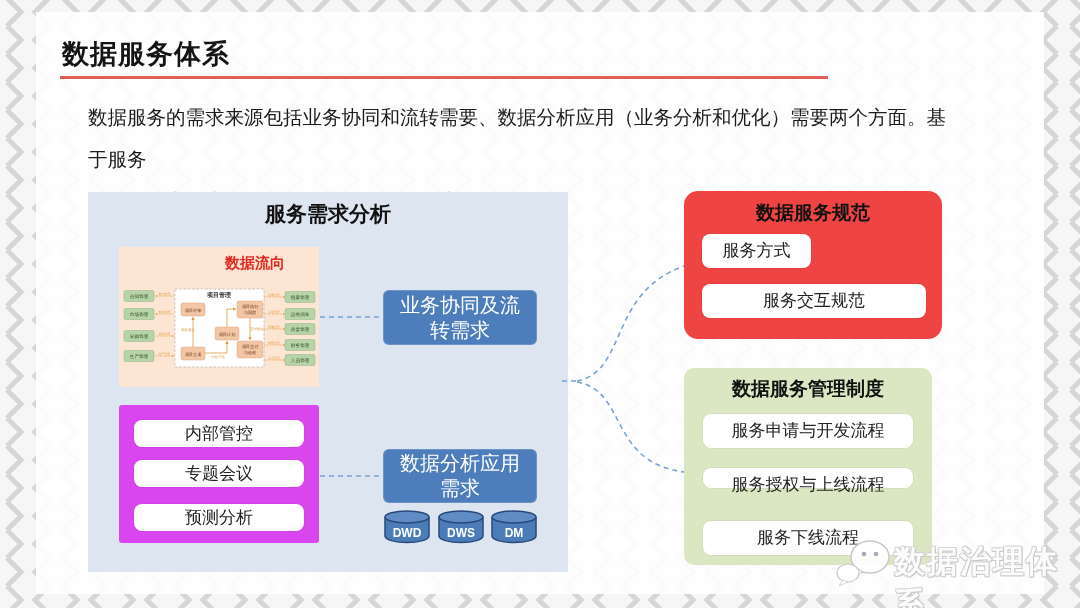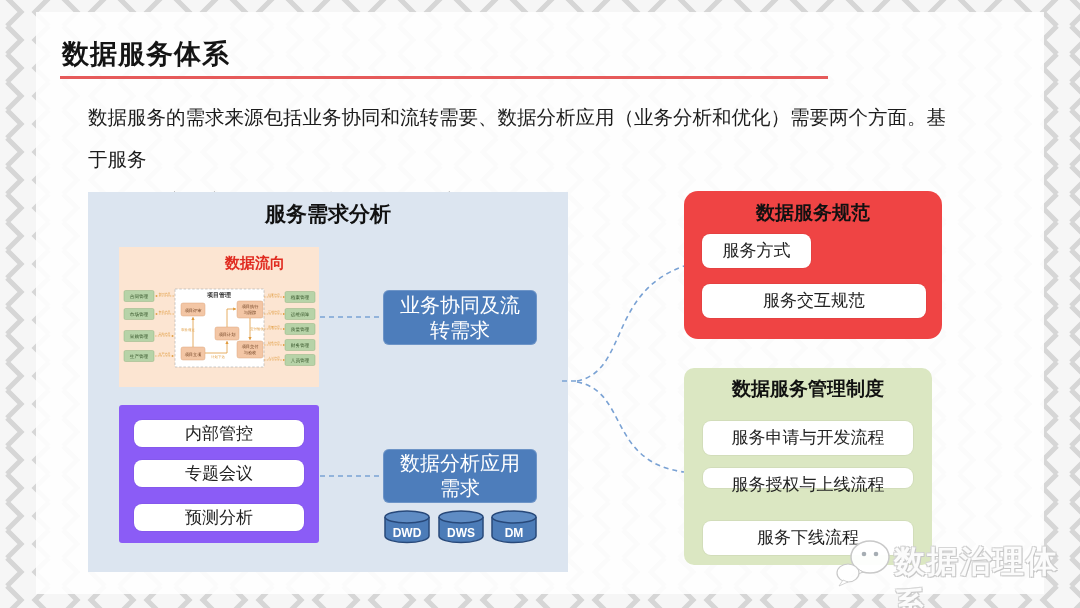--- a/index.html
+++ b/index.html
@@ -18,21 +18,21 @@
   #title-underline{left:60px;top:76px;width:768px;height:3px;background:#e65a5a;}
   #intro{left:88px;top:96px;width:870px;font-size:19.5px;color:#1c1c1c;line-height:42px;}
   
   #demand-panel{left:88px;top:192px;width:480px;height:380px;background:#dce5f0;}
   .panel-title{position:absolute;left:0;width:100%;text-align:center;font-weight:bold;color:#111;}
   #demand-title{top:8px;font-size:21px;}
   
   #flow-box{left:31px;top:55px;width:200px;height:140px;background:#fce5d2;}
   #flow-title{top:7px;font-size:15px;color:#e02b20;padding-left:36px;}
   
-  #pink-group{left:31px;top:213px;width:200px;height:138px;background:#8b5cf6;border-radius:3px;}
+  #pink-group{left:31px;top:213px;width:200px;height:138px;background:#d946ef;border-radius:3px;}
   .white-item{position:absolute;background:#ffffff;border-radius:8px;text-align:center;
     color:#222;font-size:17px;box-shadow:0 0 0 1px rgba(0,0,0,0.04);}
   .pink-item{left:15px;width:170px;height:27px;line-height:27px;}
   
   .blue-box{position:absolute;width:154px;background:#4d7dbb;border-radius:6px;color:#fff;
     text-align:center;font-size:20px;line-height:25px;display:flex;flex-direction:column;
     justify-content:center;box-shadow:inset 0 0 0 1px rgba(255,255,255,0.18);}
   #demand-box-collab{left:295px;top:98px;height:55px;}
   #demand-box-analysis{left:295px;top:257px;height:54px;}
   
@@ -209,21 +209,21 @@
 </div>
 
 <div class="abs" id="spec-panel">
   <div class="panel-title" id="spec-title">数据服务规范</div>
   <div class="white-item spec-item" style="left:18px;top:43px;width:109px;height:34px;">服务方式</div>
   <div class="white-item spec-item" style="left:18px;top:93px;width:224px;height:34px;">服务交互规范</div>
 </div>
 
 <div class="abs" id="mgmt-panel">
   <div class="panel-title" id="mgmt-title">数据服务管理制度</div>
-  <div class="white-item mgmt-item" style="left:19px;top:46px;width:210px;height:34px;margin-top:7px;">服务申请与开发流程</div>
+  <div class="white-item mgmt-item" style="left:19px;top:46px;width:210px;height:34px;">服务申请与开发流程</div>
   <div class="white-item mgmt-item" style="left:19px;top:100px;width:210px;height:20px;">服务授权与上线流程</div>
   <div class="white-item mgmt-item" style="left:19px;top:153px;width:210px;height:34px;">服务下线流程</div>
 </div>
 
 <svg id="connectors">
   <g stroke="#7aa2d4" stroke-width="1.6" stroke-dasharray="5 4" fill="none">
     <line x1="320" y1="317" x2="382" y2="317"></line>
     <line x1="320" y1="476" x2="382" y2="476"></line>
     <path d="M562,381 L577,381"></path>
     <path d="M577,381 C628,371 608,293 684,266"></path>

